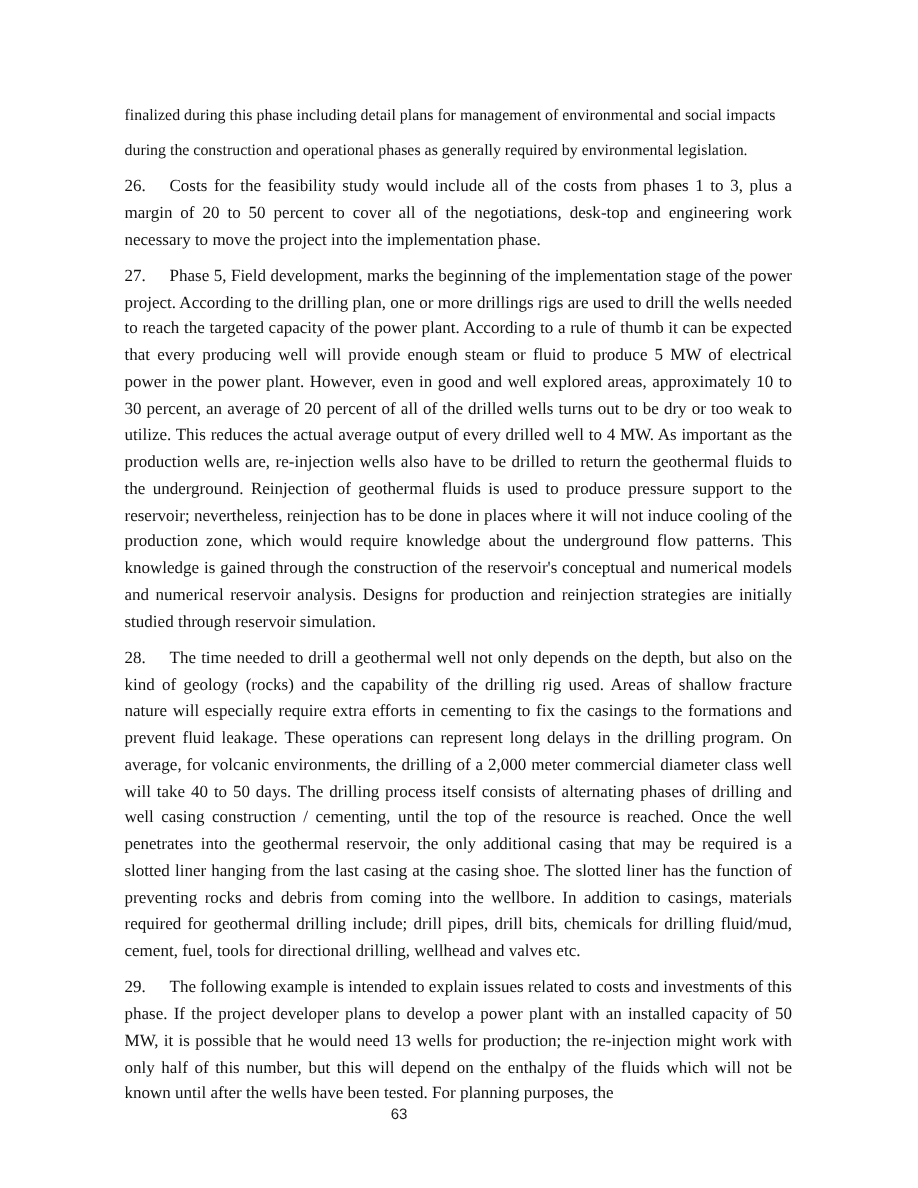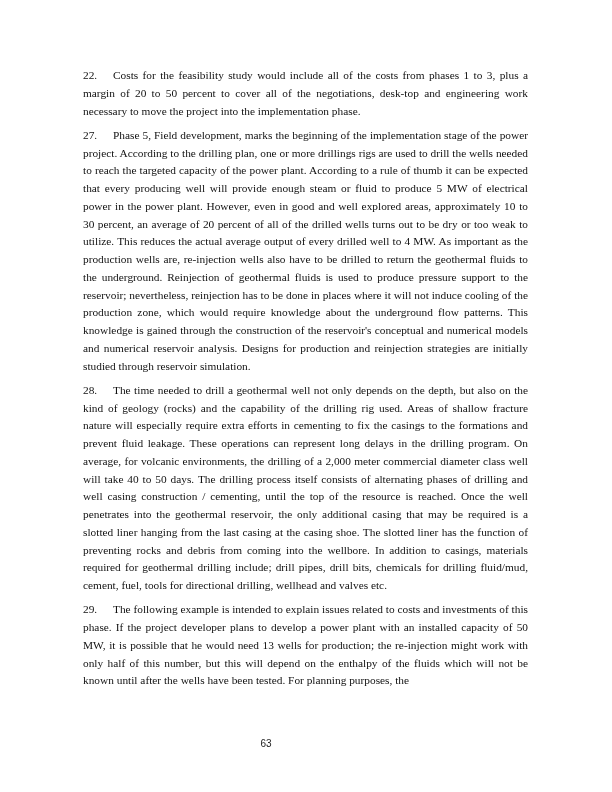--- a/index.html
+++ b/index.html
@@ -21,22 +21,23 @@
   .bold { font-weight: normal; }
   .pagenum {
     position: absolute; left: 0; width: 532px; top: 738px; text-align: center;
     font-family: "Liberation Sans", "DejaVu Sans", sans-serif; font-size: 10px; color: #222;
   }
 </style>
 </head>
 <body>
 
 <div class="page">
+  <p class="lead">finalized during this phase including detail plans for management of environmental and social impacts during the construction and operational phases as generally required by environmental legislation.</p>
 
-  <p class="para"><span class="num">22.</span><span>Costs for the feasibility study would include all of the costs from phases 1 to 3, plus a margin of 20 to 50 percent to cover all of the negotiations, desk-top and engineering work necessary to move the project into the implementation phase.</span></p>
+  <p class="para"><span class="num">26.</span><span>Costs for the feasibility study would include all of the costs from phases 1 to 3, plus a margin of 20 to 50 percent to cover all of the negotiations, desk-top and engineering work necessary to move the project into the implementation phase.</span></p>
 
   <p class="para"><span class="num">27.</span><span class="bold">Phase 5, Field development,</span><span> marks the beginning of the implementation stage of the power project. According to the drilling plan, one or more drillings rigs are used to drill the wells needed to reach the targeted capacity of the power plant. According to a rule of thumb it can be expected that every producing well will provide enough steam or fluid to produce 5 MW of electrical power in the power plant. However, even in good and well explored areas, approximately 10 to 30 percent, an average of 20 percent of all of the drilled wells turns out to be dry or too weak to utilize. This reduces the actual average output of every drilled well to 4 MW. As important as the production wells are, re-injection wells also have to be drilled to return the geothermal fluids to the underground. Reinjection of geothermal fluids is used to produce pressure support to the reservoir; nevertheless, reinjection has to be done in places where it will not induce cooling of the production zone, which would require knowledge about the underground flow patterns. This knowledge is gained through the construction of the reservoir's conceptual and numerical models and numerical reservoir analysis. Designs for production and reinjection strategies are initially studied through reservoir simulation.</span></p>
 
   <p class="para"><span class="num">28.</span><span>The time needed to drill a geothermal well not only depends on the depth, but also on the kind of geology (rocks) and the capability of the drilling rig used. Areas of shallow fracture nature will especially require extra efforts in cementing to fix the casings to the formations and prevent fluid leakage. These operations can represent long delays in the drilling program. On average, for volcanic environments, the drilling of a 2,000 meter commercial diameter class well will take 40 to 50 days. The drilling process itself consists of alternating phases of drilling and well casing construction / cementing, until the top of the resource is reached.  Once the well penetrates into the geothermal reservoir, the only additional casing that may be required is a slotted liner hanging from the last casing at the casing shoe. The slotted liner has the function of preventing rocks and debris from coming into the wellbore. In addition to casings, materials required for geothermal drilling include; drill pipes, drill bits, chemicals for drilling fluid/mud, cement, fuel, tools for directional drilling, wellhead and valves etc.</span></p>
 
   <p class="para"><span class="num">29.</span><span>The following example is intended to explain issues related to costs and investments of this phase. If the project developer plans to develop a power plant with an installed capacity of 50 MW, it is possible that he would need 13 wells for production; the re-injection might work with only half of this number, but this will depend on the enthalpy of the fluids which will not be known until after the wells have been tested. For planning purposes, the</span></p>
 </div>
 
 <div class="pagenum">63</div>
 

